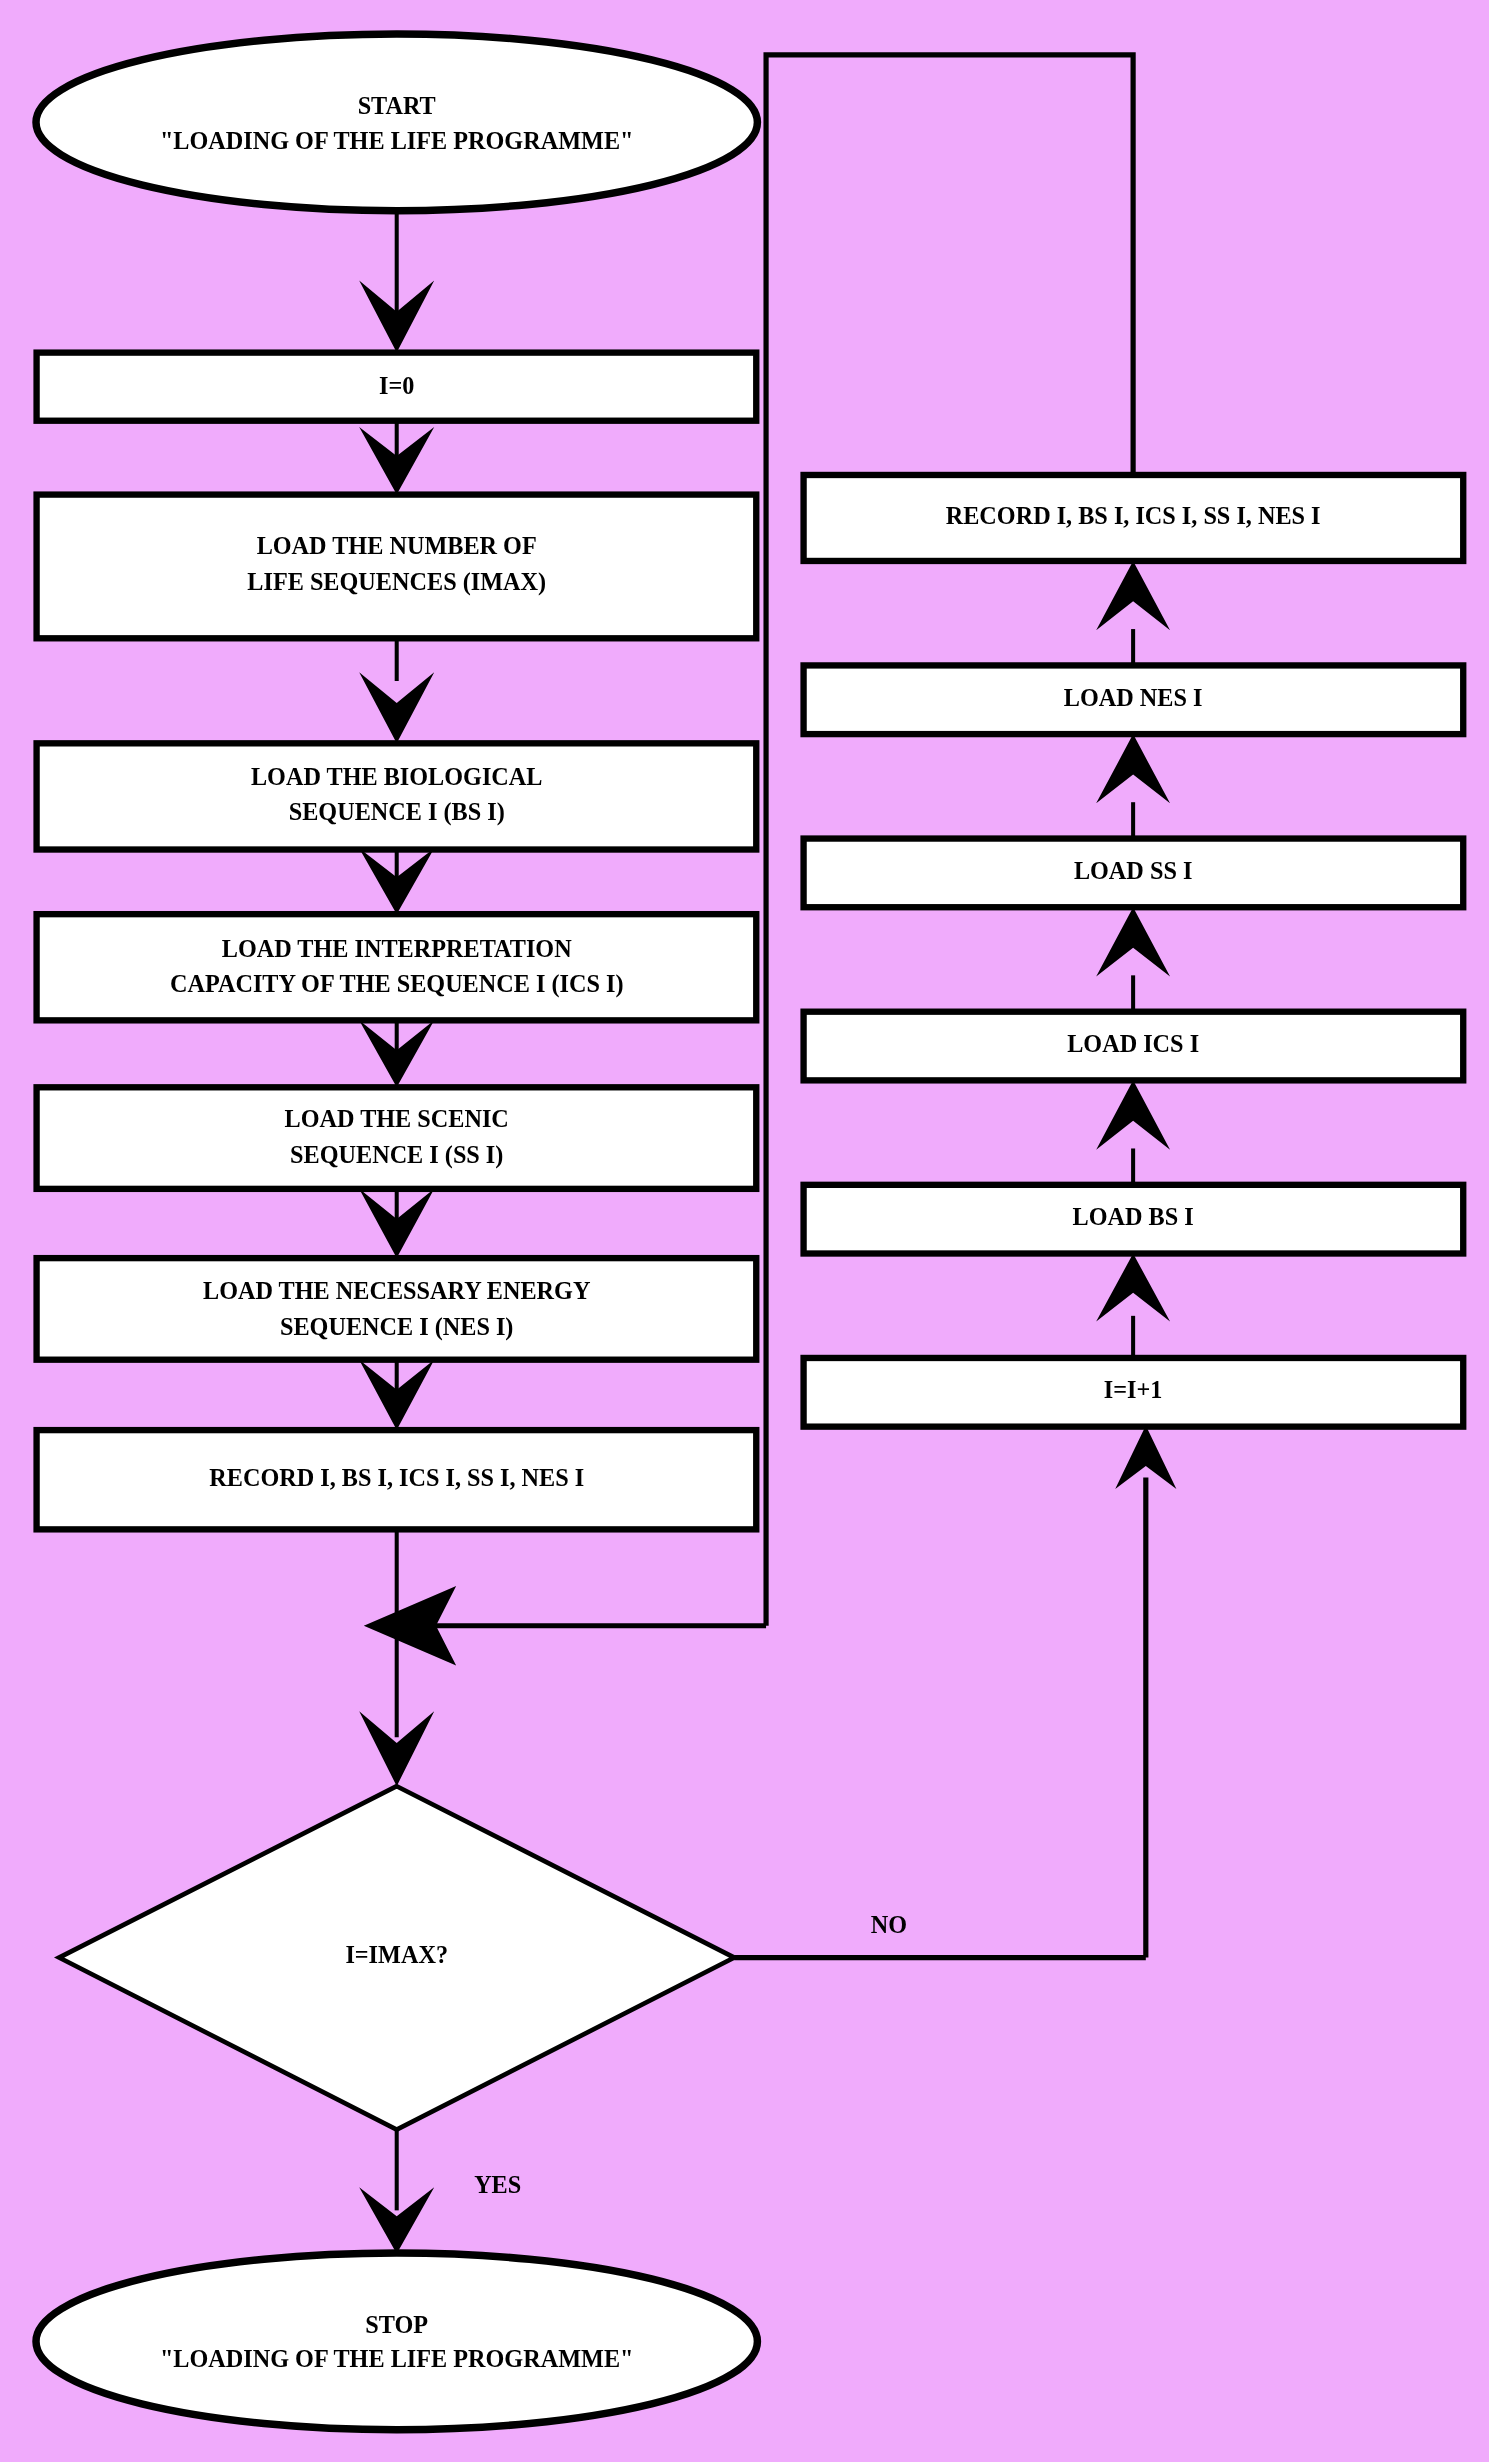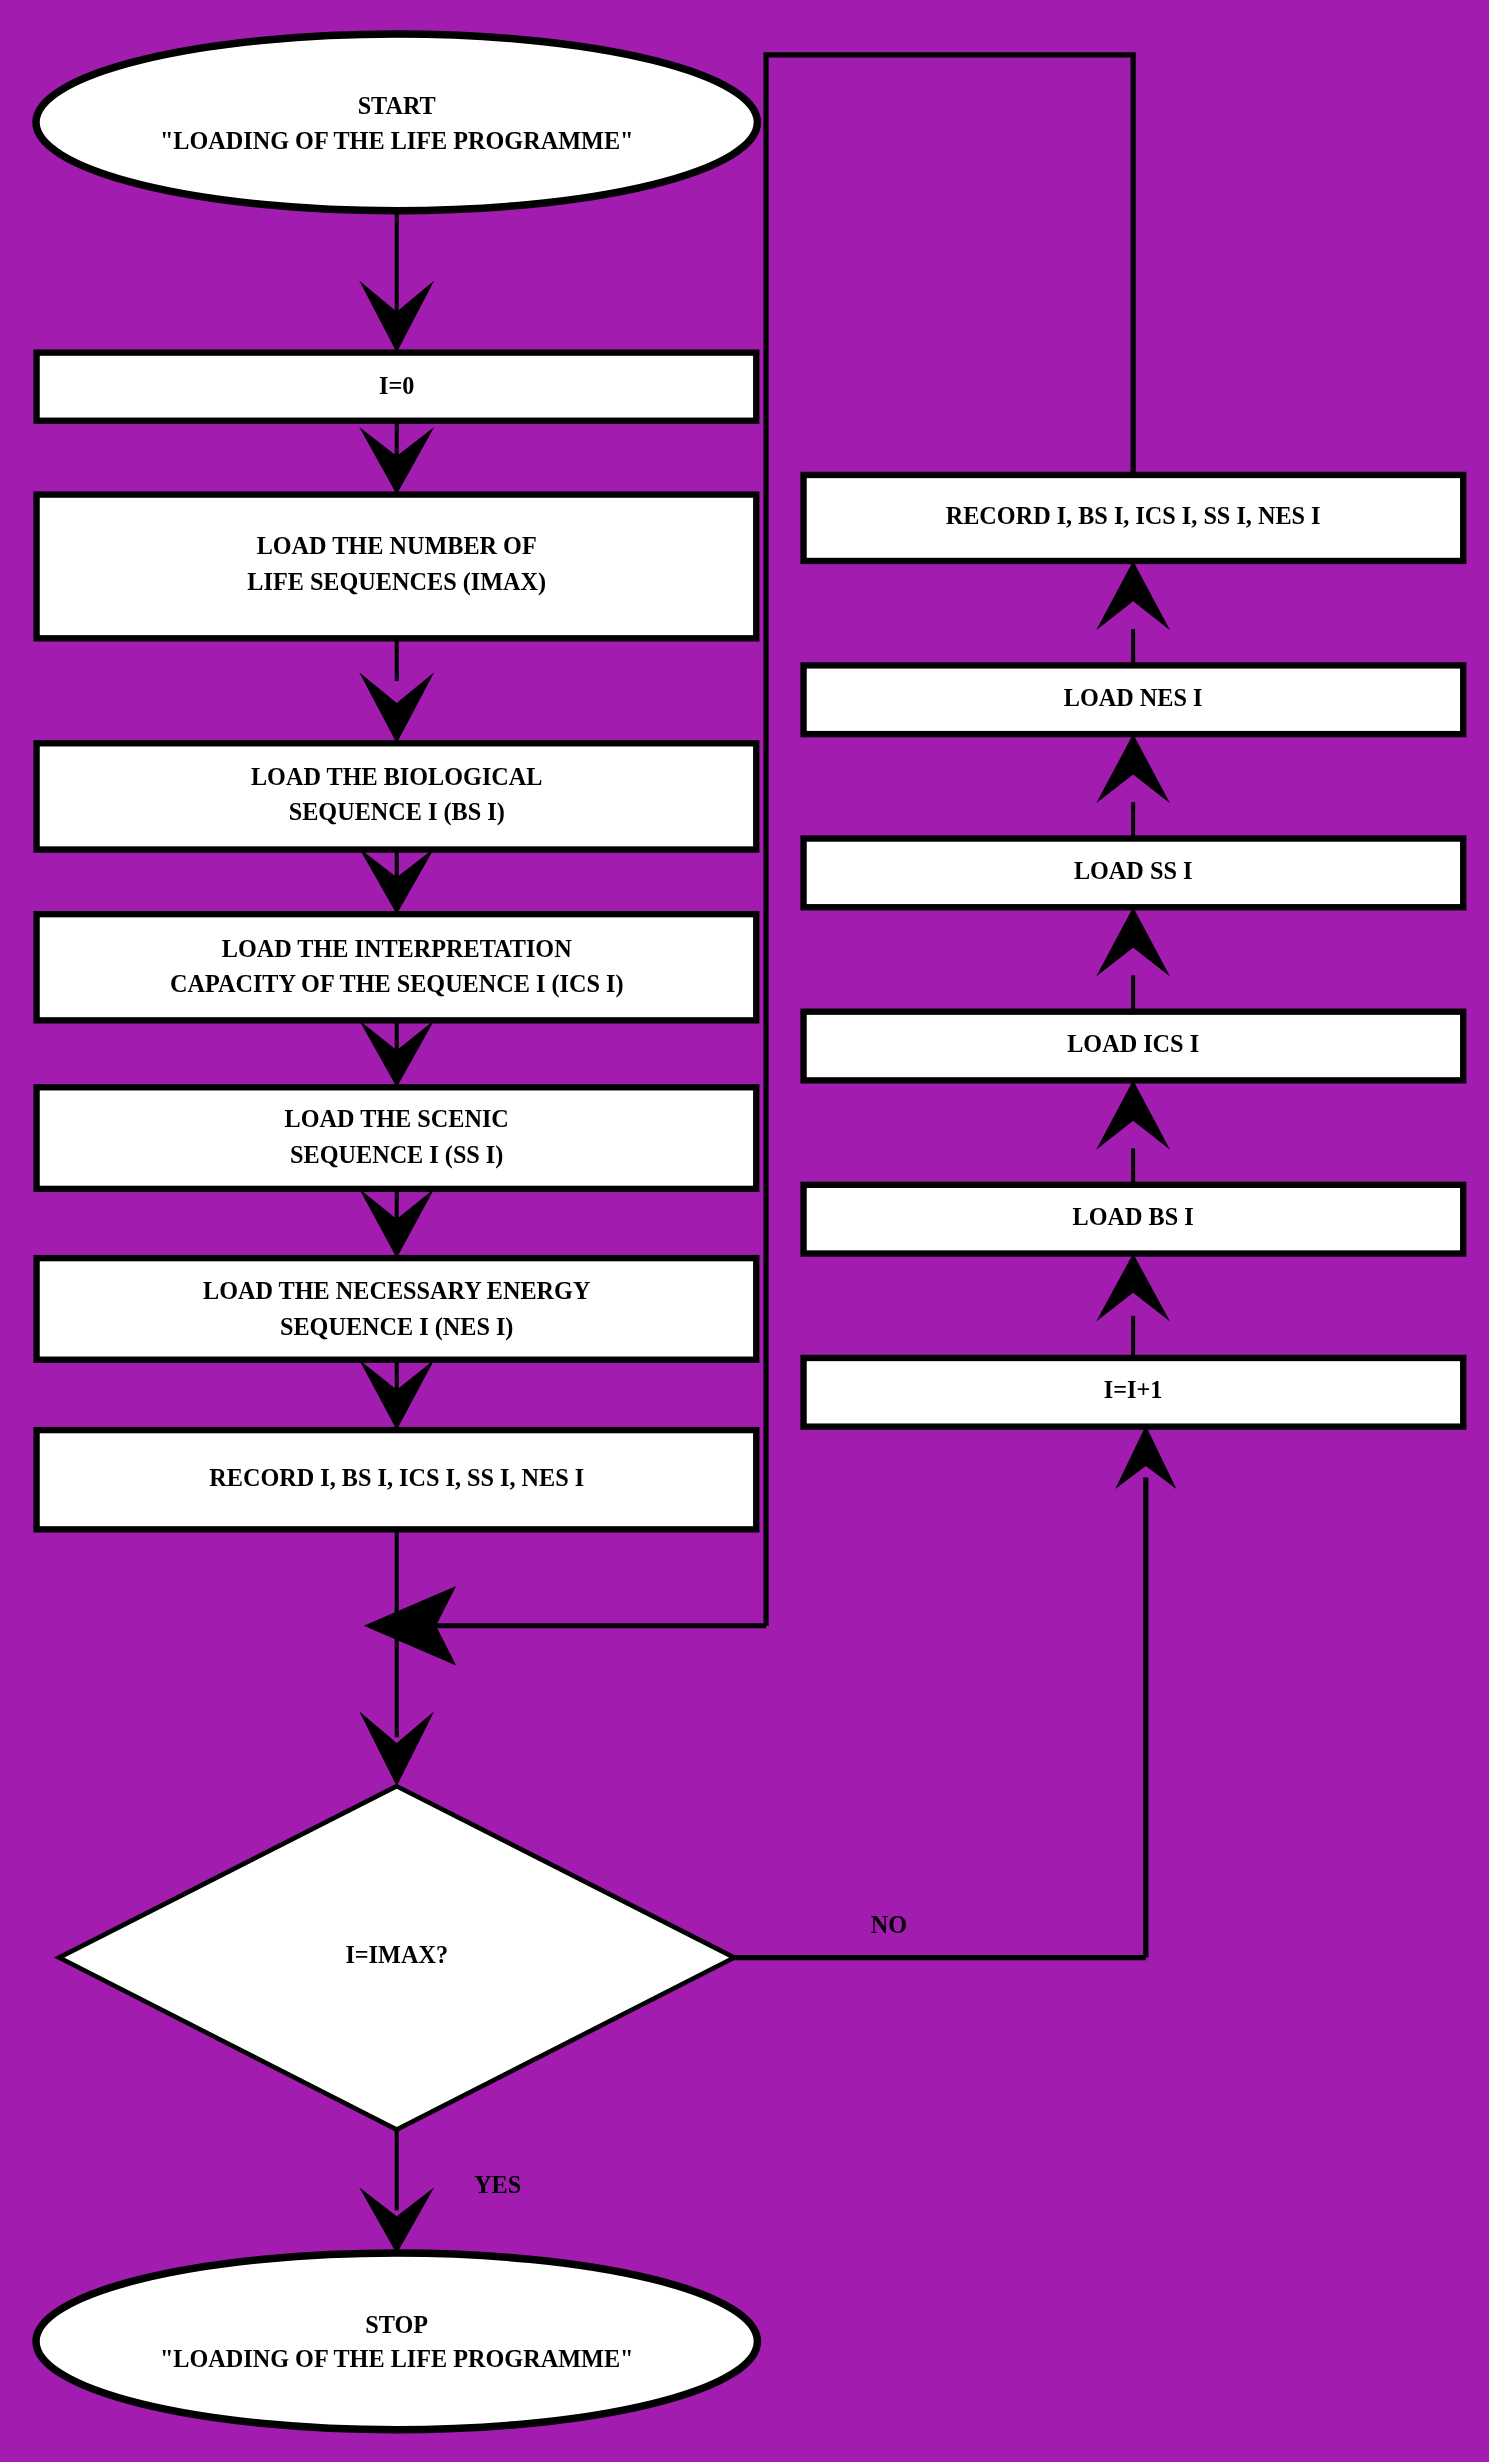--- a/index.html
+++ b/index.html
@@ -11,21 +11,21 @@
   body {
     width: 1490px;
     height: 2462px;
     overflow: hidden;
     font-family: "Liberation Serif", "DejaVu Serif", serif;
   }
   #flowchart-root {
     position: relative;
     width: 1490px;
     height: 2462px;
-    background: #a21caf;
+    background: #f0abfc;
   }
   svg.flow-canvas {
     position: absolute;
     top: 0;
     left: 0;
     width: 1490px;
     height: 2462px;
     display: block;
   }
   .node-shape {

